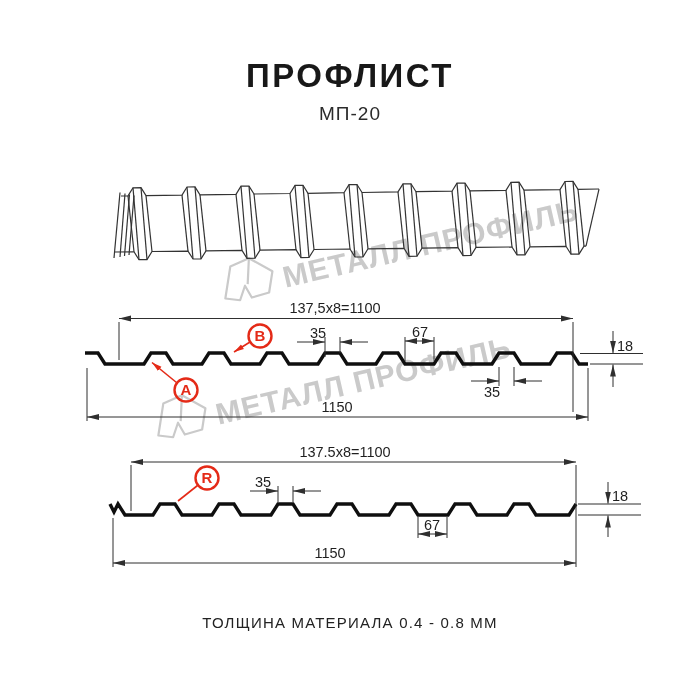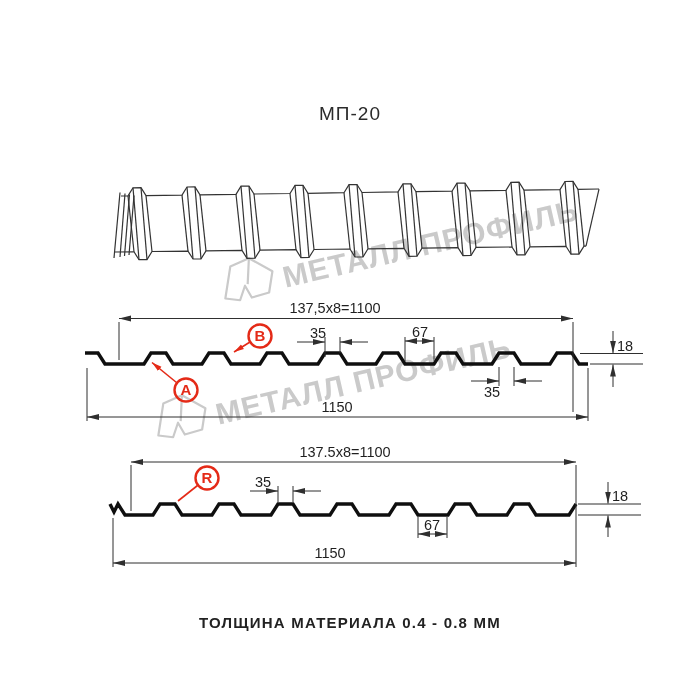--- a/index.html
+++ b/index.html
@@ -3,38 +3,39 @@
 <meta charset="utf-8">
 <style>
   html,body{margin:0;padding:0;background:#fff;}
   body{width:700px;height:700px;font-family:"Liberation Sans",sans-serif;}
   .page{position:relative;width:700px;height:700px;background:#fff;overflow:hidden;}
   .title{position:absolute;top:57px;left:0;width:100%;text-align:center;
          font-size:33px;font-weight:900;letter-spacing:2.5px;color:#181818;}
   .subtitle{position:absolute;top:103px;left:0;width:100%;text-align:center;
          font-size:19px;font-weight:400;letter-spacing:1px;color:#2b2b2b;}
   .footer{position:absolute;top:614px;left:0;width:100%;text-align:center;
-         font-size:15px;font-weight:700;letter-spacing:1.2px;color:#222;}
+         font-size:15px;font-weight:400;letter-spacing:1.2px;color:#222;}
   svg.canvas{position:absolute;left:0;top:0;}
   .profile{fill:none;stroke:#0f0f0f;stroke-width:3.4;stroke-linejoin:miter;}
   .ext{stroke:#2f2f2f;stroke-width:1;fill:none;}
   .dim{stroke:#2f2f2f;stroke-width:1;fill:none;}
   .dimtxt{font-size:14.5px;fill:#1f1f1f;}
   .wire{fill:none;stroke:#333;stroke-width:1.2;}
   .redcirc{stroke:#e42a17;fill:none;stroke-width:2.4;}
   .redline{stroke:#e42a17;stroke-width:1.6;fill:none;}
   .redtxt{fill:#e42a17;font-size:15px;font-weight:700;text-anchor:middle;}
   .wmtxt{fill:#cacaca;font-size:30px;font-weight:700;letter-spacing:1px;}
   .wmlogo{fill:none;stroke:#cacaca;stroke-width:2.2;stroke-linejoin:round;}
 </style>
 </head>
 <body>
 
 <div class="page">
 
+  <div class="title">ПРОФЛИСТ</div>
   <div class="subtitle">МП-20</div>
 
   <svg class="canvas" width="700" height="700" viewBox="0 0 700 700">
     <defs>
       <marker id="ae" markerWidth="13" markerHeight="8" refX="12" refY="4" orient="auto" markerUnits="userSpaceOnUse">
         <path d="M0,1.1 L12,4 L0,6.9 Z" fill="#2f2f2f"></path>
       </marker>
       <marker id="as" markerWidth="14" markerHeight="8" refX="1" refY="4" orient="auto" markerUnits="userSpaceOnUse">
         <path d="M13,1.1 L1,4 L13,6.9 Z" fill="#2f2f2f"></path>
       </marker>

